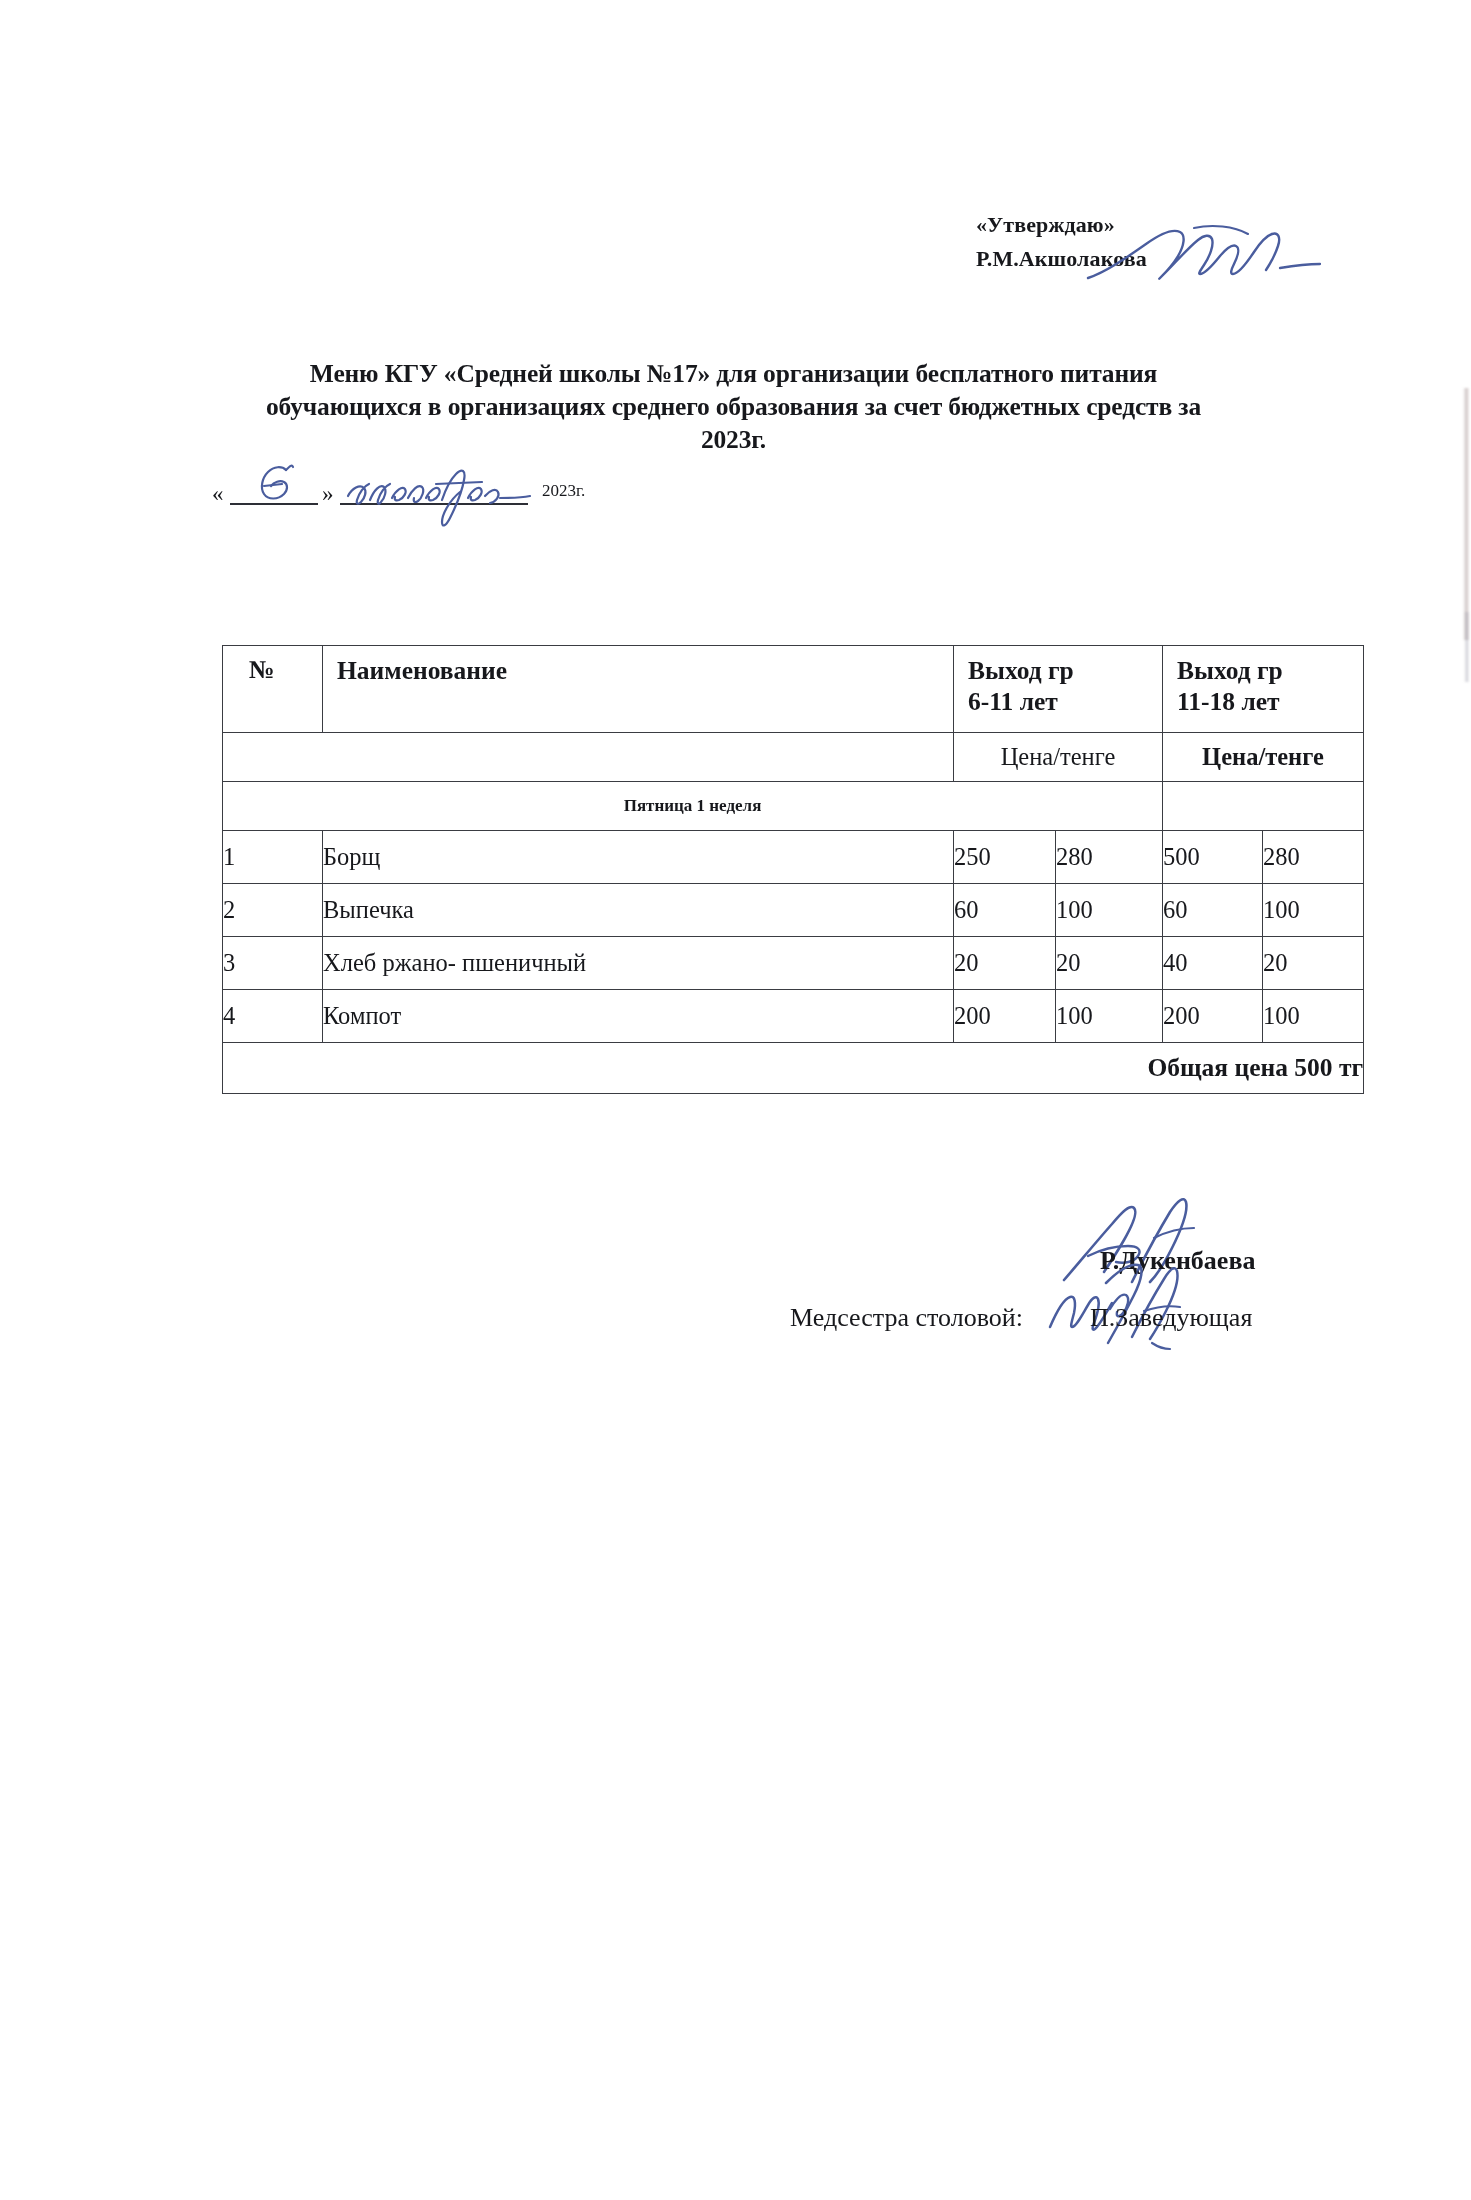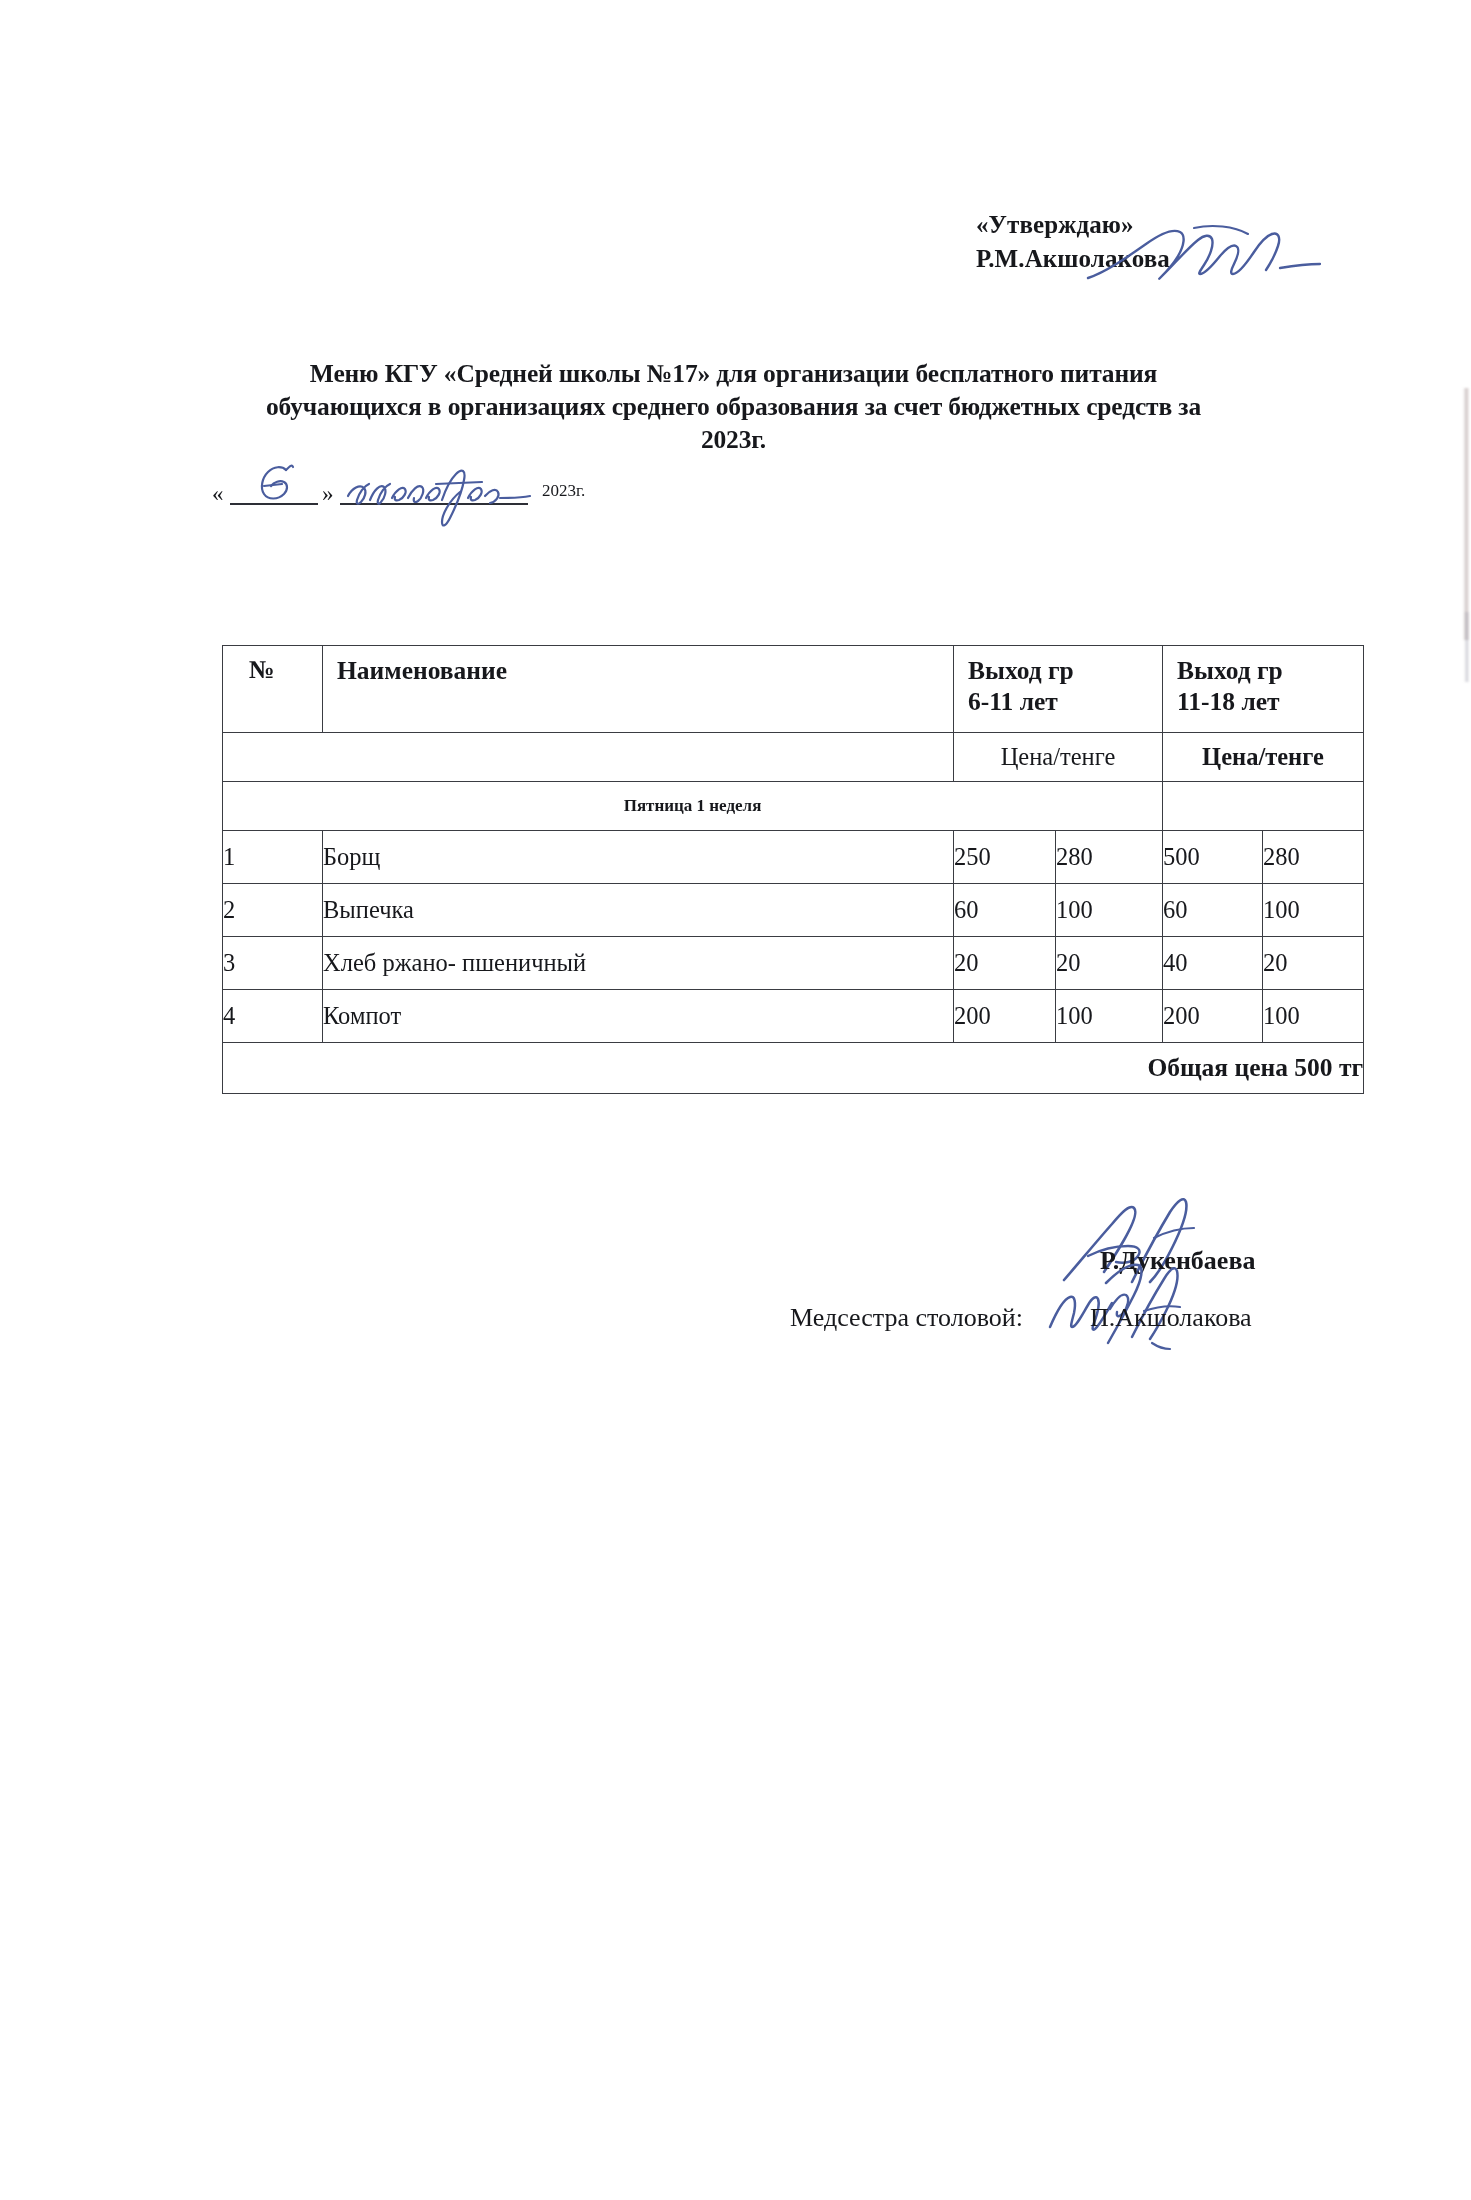--- a/index.html
+++ b/index.html
@@ -44,21 +44,21 @@
 
   
   .approval {
     position: absolute;
     left: 976px;
     top: 208px;
     width: 420px;
   }
   .approval-line {
     font-weight: bold;
-    font-size: 25px;
+    font-size: 22px;
     line-height: 34px;
     letter-spacing: 0.1px;
     white-space: nowrap;
   }
   .approval-director {
     position: relative;
     display: block;
     height: 34px;
   }
   .director-rule {
@@ -382,17 +382,17 @@
       <svg class="sig-med" viewBox="0 0 150 98">
         <g fill="none" stroke="#4a5d9e" stroke-linecap="round" stroke-linejoin="round">
           <path d="M4 72 C10 58 18 44 24 42 C29 40 30 48 28 58 C26 66 24 72 26 72 C30 72 36 60 42 50 C46 43 50 40 52 44 C54 49 51 60 48 68 C46 73 46 76 49 74 C54 70 60 58 66 48" stroke-width="2.5"></path>
           <path d="M64 54 C70 44 76 38 80 40 C84 43 82 52 77 58 C73 63 70 62 71 57" stroke-width="2.4"></path>
           <path d="M60 28 C72 16 84 8 92 10 C98 12 96 24 88 40 C80 56 70 74 62 88" stroke-width="2.5"></path>
           <path d="M86 82 C96 62 108 40 118 24 C124 14 129 10 131 16 C133 24 128 40 120 56 C114 68 108 78 104 84" stroke-width="2.5"></path>
           <path d="M98 56 C110 52 122 50 134 52" stroke-width="2.2"></path>
           <path d="M106 88 C112 92 118 94 124 94" stroke-width="2.2"></path>
         </g>
       </svg>
-      <span class="footer-name fn-2">П.Акшолакова</span>
+      <span class="footer-name fn-2">П.Заведующая</span>
     </div>
   </div>
 
 </div>
 
 </body></html>

